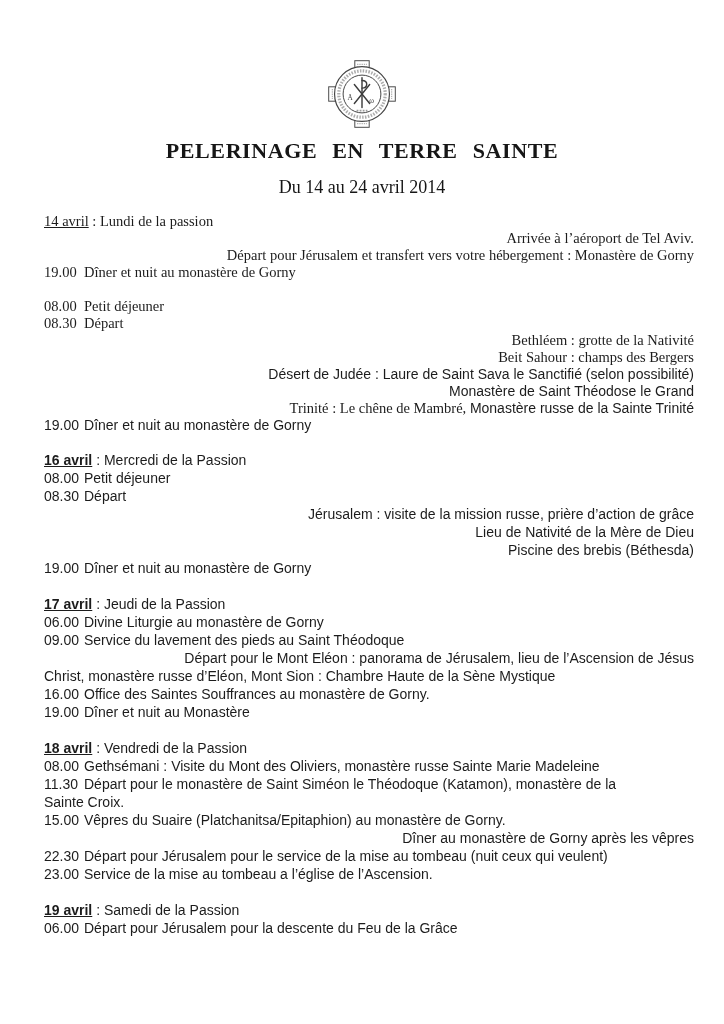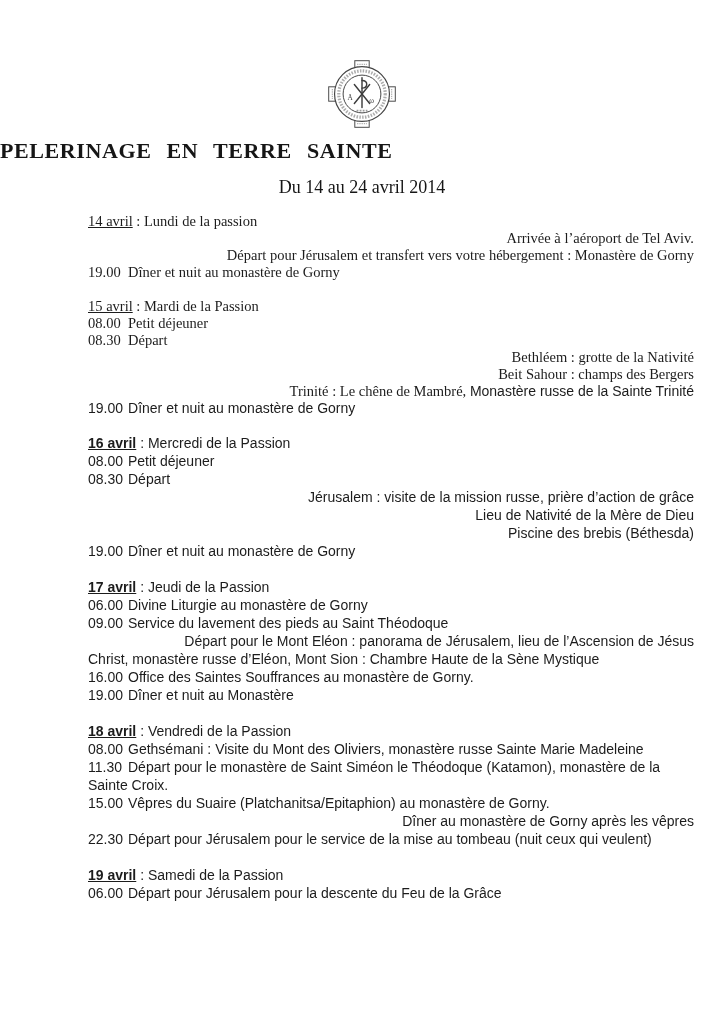--- a/index.html
+++ b/index.html
@@ -9,30 +9,30 @@
   }
   .page{
     width:724px;height:1024px;box-sizing:border-box;
     padding-top:58px;background:#fff;
   }
   .logo-wrap{width:72px;height:72px;margin:0 auto;}
   .logo-wrap svg{display:block;width:72px;height:72px;}
   .doc-title{
     font-family:"Liberation Serif",serif;
     font-size:22px;font-weight:bold;letter-spacing:0.6px;word-spacing:9px;
-    text-align:left;margin:8px 0 0 0;color:#161616;
+    text-align:center;margin:8px 0 0 0;color:#161616;
   }
   .doc-subtitle{
     font-family:"Liberation Serif",serif;
     font-size:18px;font-weight:normal;text-align:center;
     margin:13px 0 0 0;color:#161616;
   }
   .schedule{
     margin-top:15px;
-    padding-left:88px;padding-right:30px;
+    padding-left:44px;padding-right:30px;
   }
   .day{margin-bottom:17px;}
   .day.sans{margin-bottom:18px;}
   .line{white-space:nowrap;}
   .day.serif .line{line-height:17px;}
   .day.sans .line{line-height:18px;}
   .serif{font-family:"Liberation Serif",serif;font-size:14.5px;}
   .sans{font-family:"Liberation Sans",sans-serif;font-size:14px;}
   .date{text-decoration:underline;}
   .day.sans .date{font-weight:bold;}
@@ -89,25 +89,26 @@
   <h2 class="doc-subtitle">Du 14 au 24 avril 2014</h2>
 
   <div class="schedule">
       <section class="day serif">
         <div class="line heading"><span class="date serif">14 avril</span><span class="serif"> : Lundi de la passion</span></div>
         <div class="line indent"><span class="serif">Arrivée à l’aéroport de Tel Aviv.</span></div>
         <div class="line indent"><span class="serif">Départ pour Jérusalem et transfert vers votre hébergement : Monastère de Gorny</span></div>
         <div class="line"><span class="time wide serif">19.00</span><span class="serif">Dîner et nuit au monastère de Gorny</span></div>
       </section>
       <section class="day serif">
-        <div class="line heading"><span class="date serif">15 avril</span><span class="serif"> : Mardi de la Passion</span></div>
         <div class="line"><span class="time wide serif">08.00</span><span class="serif">Petit déjeuner</span></div>
         <div class="line"><span class="time wide serif">08.30</span><span class="serif">Départ</span></div>
         <div class="line indent"><span class="serif">Bethléem : grotte de la Nativité</span></div>
         <div class="line indent"><span class="serif">Beit Sahour : champs des Bergers</span></div>
+        <div class="line indent"><span class="sans">Désert de Judée : Laure de Saint Sava le Sanctifié (selon possibilité)</span></div>
+        <div class="line indent"><span class="sans">Monastère de Saint Théodose le Grand</span></div>
         <div class="line indent"><span class="serif">Trinité : Le chêne de Mambré, </span><span class="sans">Monastère russe de la Sainte Trinité</span></div>
         <div class="line"><span class="time narrow sans">19.00</span><span class="sans">Dîner et nuit au monastère de Gorny</span></div>
       </section>
       <section class="day sans">
         <div class="line heading"><span class="date sans">16 avril</span><span class="sans"> : Mercredi de la Passion</span></div>
         <div class="line"><span class="time wide sans">08.00</span><span class="sans">Petit déjeuner</span></div>
         <div class="line"><span class="time wide sans">08.30</span><span class="sans">Départ</span></div>
         <div class="line indent"><span class="sans">Jérusalem : visite de la mission russe, prière d’action de grâce</span></div>
         <div class="line indent"><span class="sans">Lieu de Nativité de la Mère de Dieu</span></div>
         <div class="line indent"><span class="sans">Piscine des brebis (Béthesda)</span></div>
@@ -123,20 +124,21 @@
         <div class="line"><span class="time wide sans">19.00</span><span class="sans">Dîner et nuit au Monastère</span></div>
       </section>
       <section class="day sans">
         <div class="line heading"><span class="date sans">18 avril</span><span class="sans"> : Vendredi de la Passion</span></div>
         <div class="line"><span class="time wide sans">08.00</span><span class="sans">Gethsémani : Visite du Mont des Oliviers, monastère russe Sainte Marie Madeleine</span></div>
         <div class="line"><span class="time wide sans">11.30</span><span class="sans">Départ pour le monastère de Saint Siméon le Théodoque (Katamon), monastère de la</span></div>
         <div class="line"><span class="sans">Sainte Croix.</span></div>
         <div class="line"><span class="time wide sans">15.00</span><span class="sans">Vêpres du Suaire (Platchanitsa/Epitaphion) au monastère de Gorny.</span></div>
         <div class="line indent"><span class="sans">Dîner au monastère de Gorny après les vêpres</span></div>
         <div class="line"><span class="time wide sans">22.30</span><span class="sans">Départ pour Jérusalem pour le service de la mise au tombeau (nuit ceux qui veulent)</span></div>
+        <div class="line"><span class="time wide sans">23.00</span><span class="sans">Service de la mise au tombeau a l’église de l’Ascension.</span></div>
       </section>
       <section class="day sans">
         <div class="line heading"><span class="date sans">19 avril</span><span class="sans"> : Samedi de la Passion</span></div>
         <div class="line"><span class="time wide sans">06.00</span><span class="sans">Départ pour Jérusalem pour la descente du Feu de la Grâce</span></div>
       </section>
     </div>
 
 </div>
 
 </body></html>

